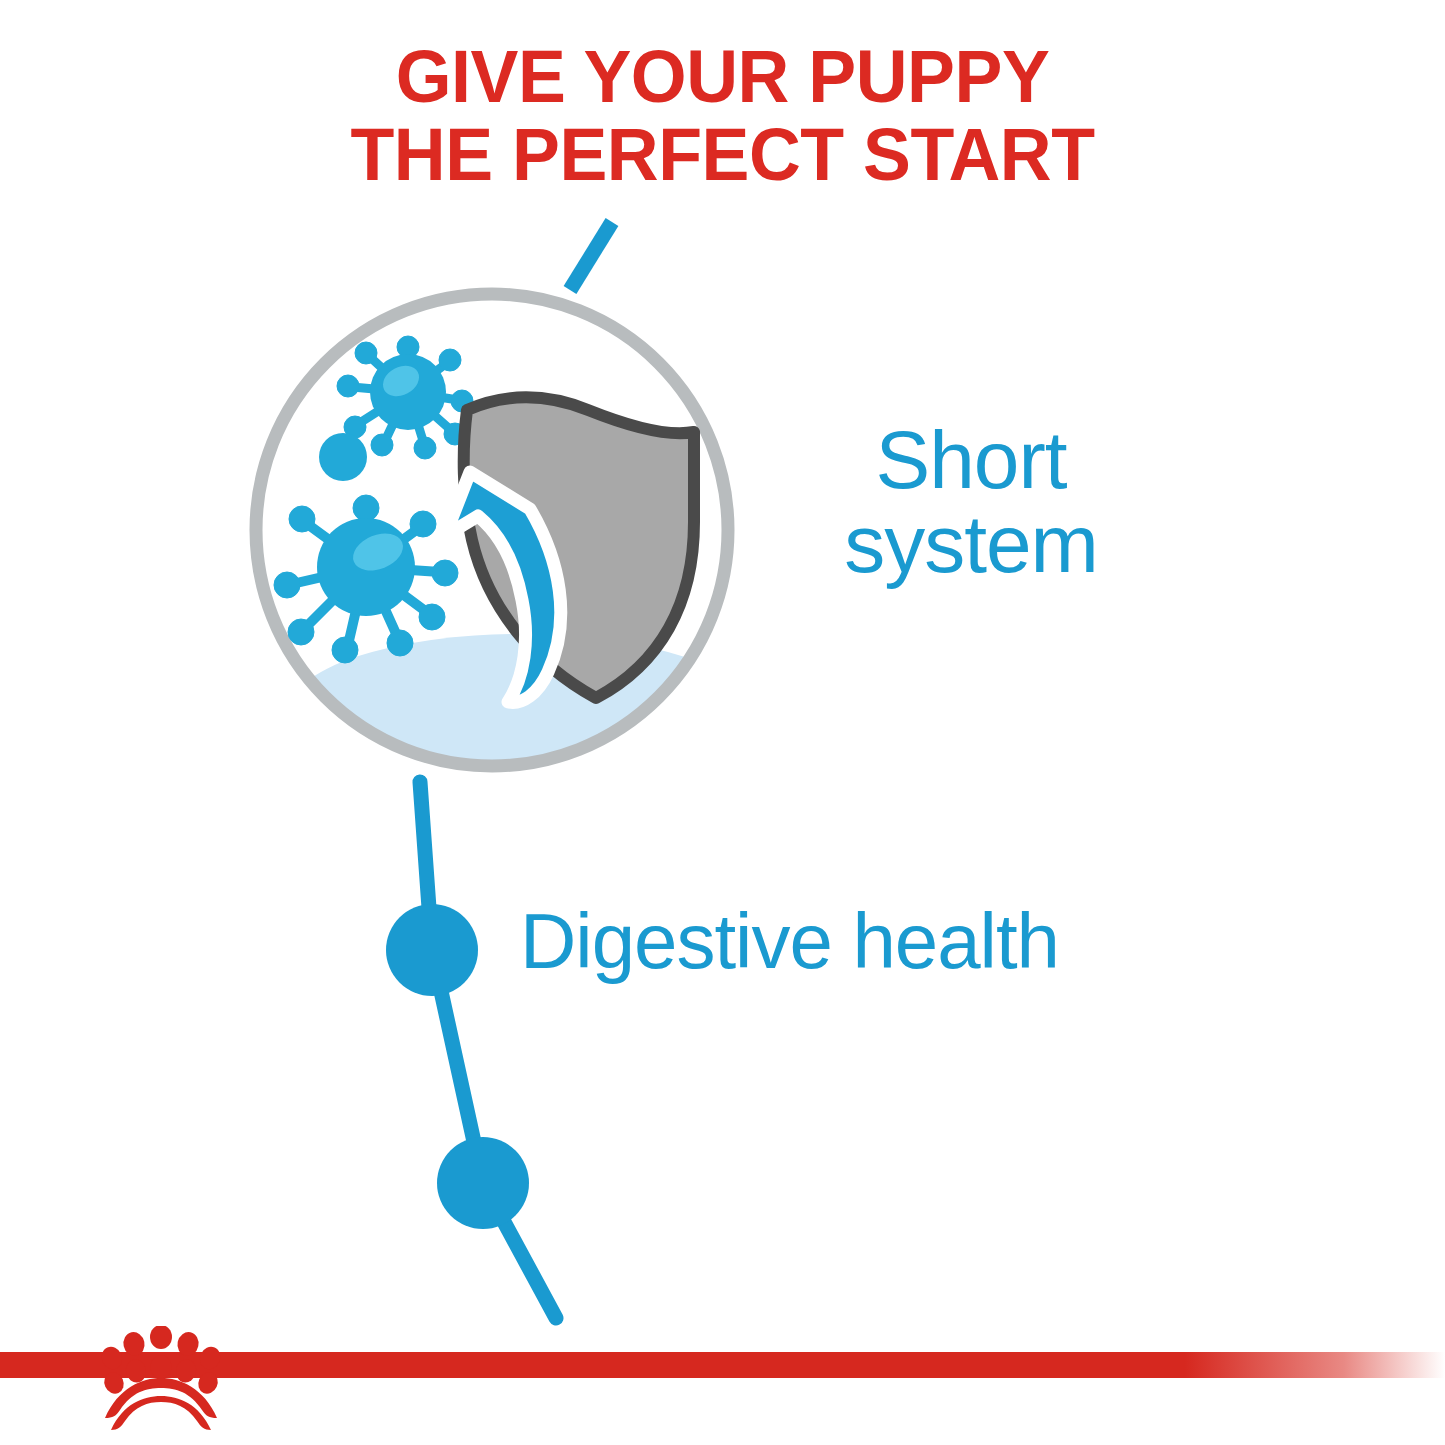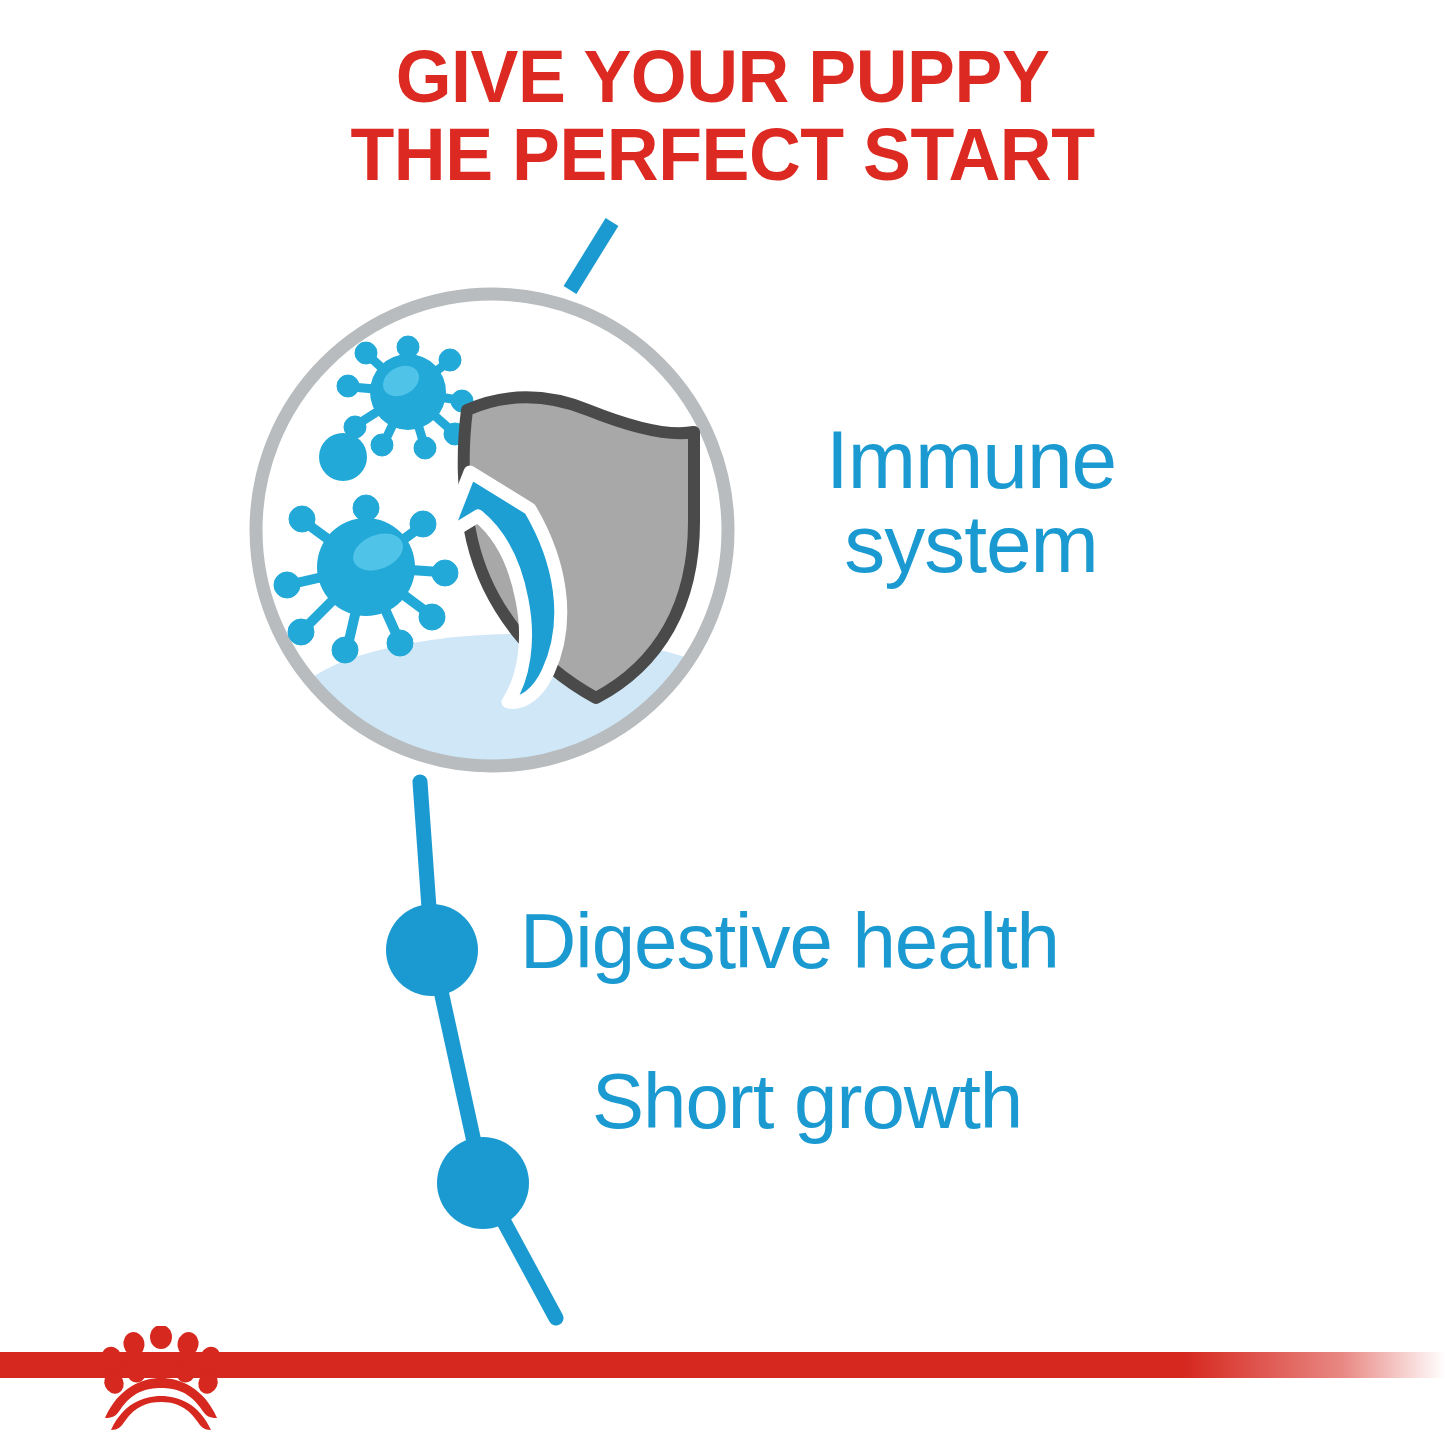--- a/index.html
+++ b/index.html
@@ -206,30 +206,29 @@
                  Z" fill="#1D9FD4" stroke="#FFFFFF" stroke-width="13" stroke-linejoin="round"></path>
       </g>
     </g>
 
     <circle cx="432" cy="950" r="46" fill="#1A9AD0"></circle>
     <circle cx="483" cy="1183" r="46" fill="#1A9AD0"></circle>
   </svg>
 </div>
 
 <div class="benefit-text" id="benefit-1">
-  <span class="bt-line">Immune</span>
+  <span class="bt-line">Short</span>
   <span class="bt-line">system</span>
 </div>
 
 <div class="benefit-text" id="benefit-2">
   <span class="bt-line">Digestive health</span>
 </div>
 
 <div class="benefit-text" id="benefit-3">
-  <span class="bt-line">Short growth</span>
 </div>
 
 <div id="brand-bar"></div>
 
 <div id="brand-logo">
   <svg width="130" height="108" viewBox="0 0 130 108" xmlns="http://www.w3.org/2000/svg">
     <g fill="#D6281F">
 
       <ellipse cx="65" cy="11" rx="11" ry="12"></ellipse>
       <ellipse cx="38" cy="18" rx="10.5" ry="12" transform="rotate(-12 38 18)"></ellipse>

